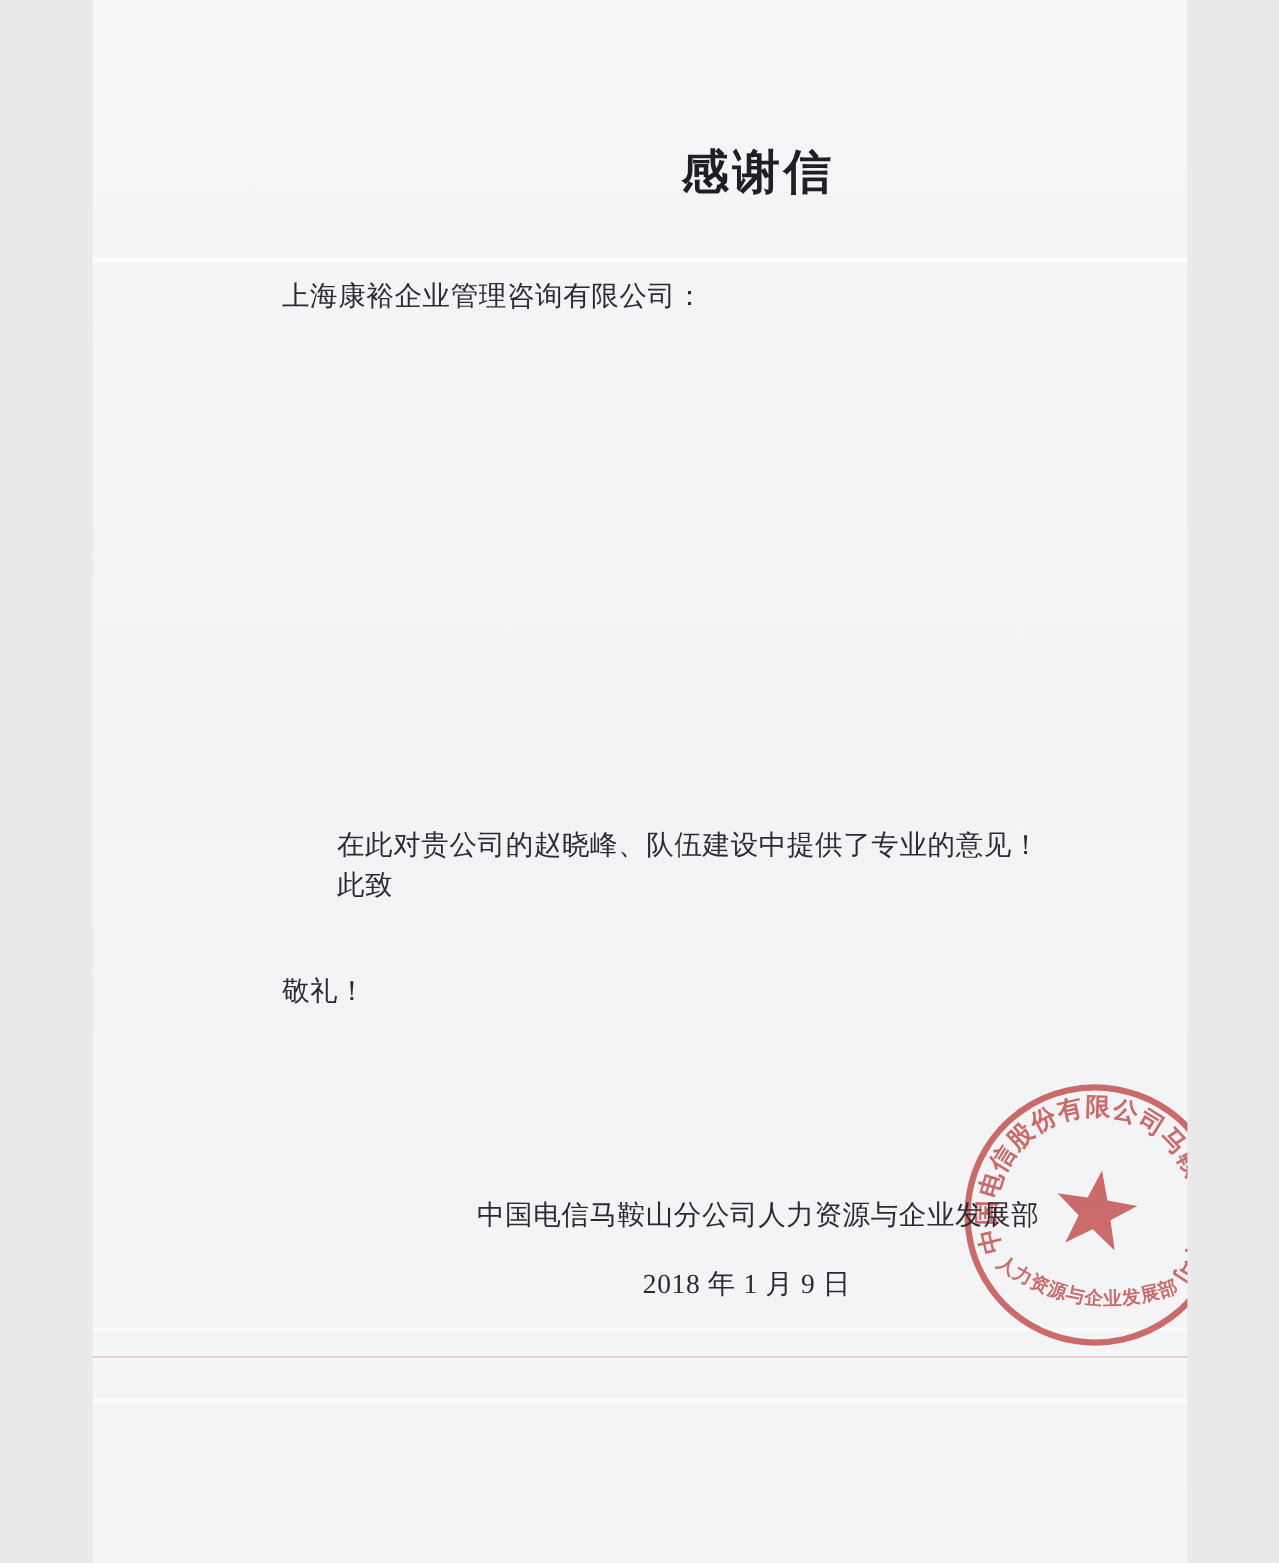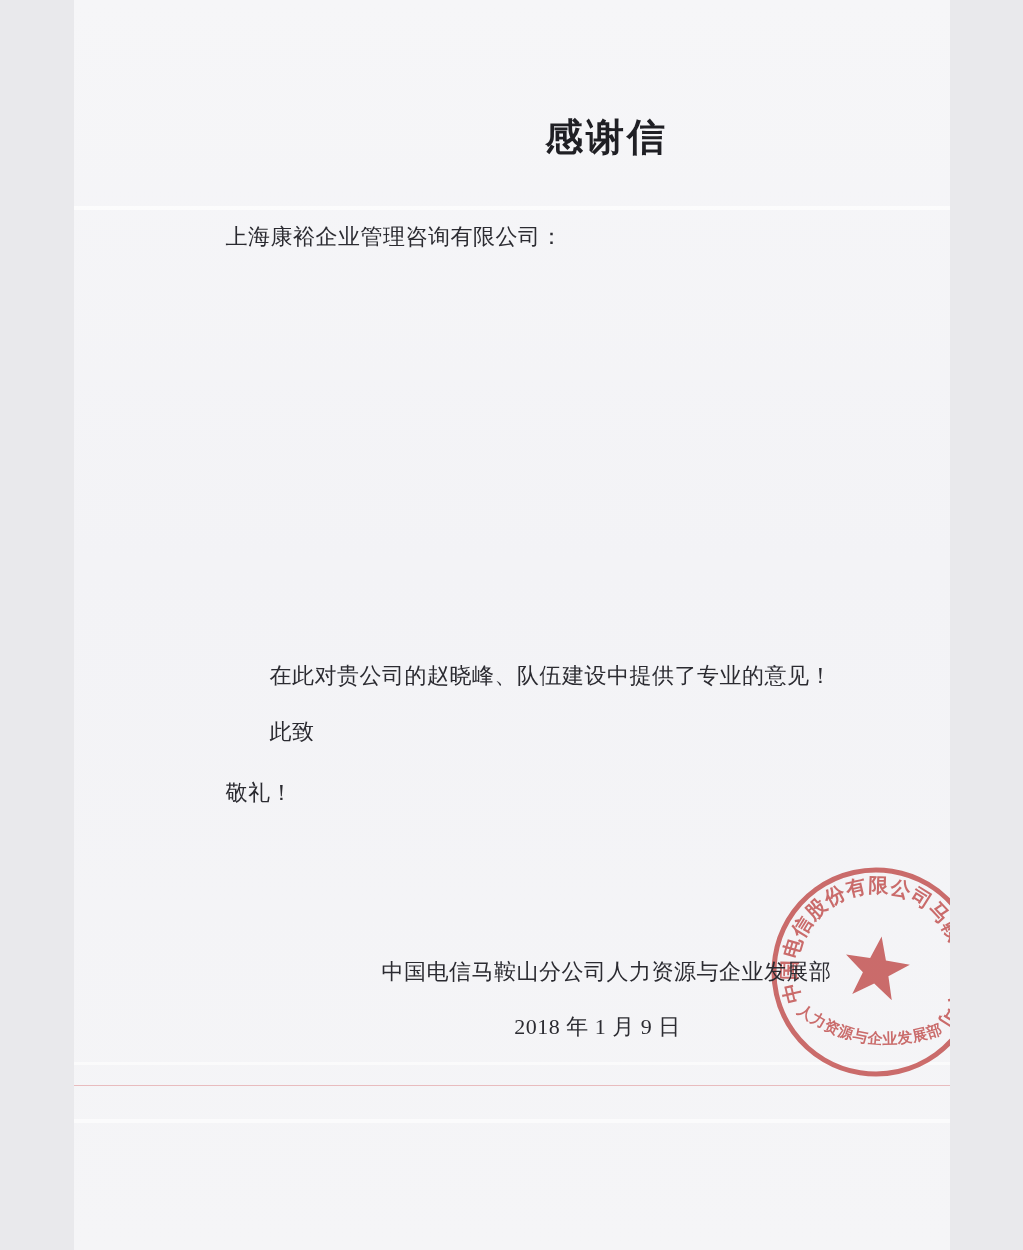--- a/index.html
+++ b/index.html
@@ -31,21 +31,21 @@
     font-size: 22px;
     line-height: 47.5px;
     letter-spacing: 0.5px;
     z-index: 2;
   }
   .salutation { top: 213px; }
   .para { text-align: justify; text-indent: 2em; margin: 0; }
   .para1 { top: 272px; }
   .para2 { top: 462px; }
   .para3 { top: 652px; }
-  .closing1 { top: 708px; text-indent: 2em; }
+  .closing1 { top: 684px; text-indent: 2em; }
   .closing2 { top: 769px; }
   .signature { top: 948px; text-align: center; }
   .dateline { top: 1003px; text-align: center; padding-right: 18px; box-sizing: border-box; }
   .seal {
     position: absolute;
     left: 682px;
     top: 852px;
     width: 240px;
     height: 240px;
     z-index: 1;

